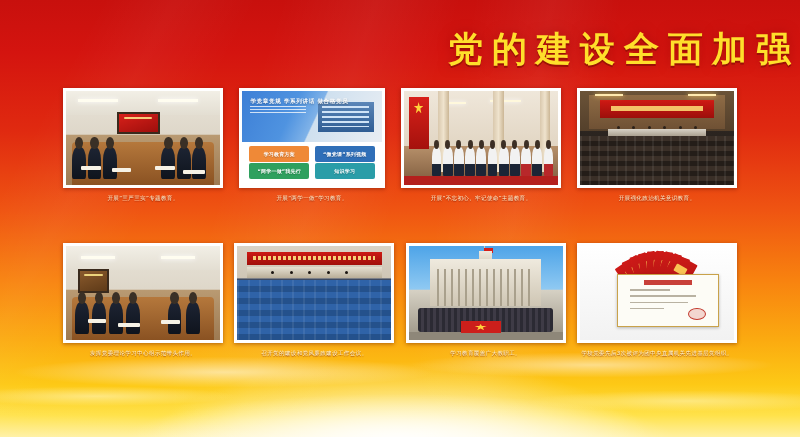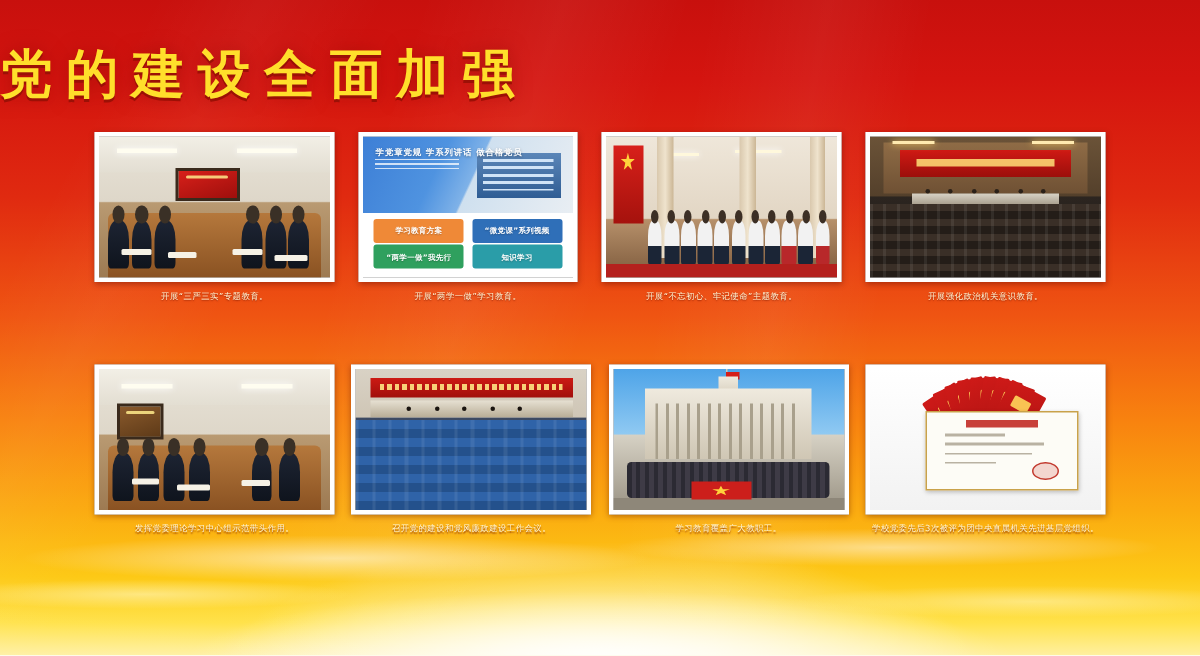--- a/index.html
+++ b/index.html
@@ -54,21 +54,21 @@
         rgba(255,255,255,0) 22deg, rgba(255,255,255,0.09) 27deg, rgba(255,255,255,0) 33deg,
         rgba(255,255,255,0) 44deg, rgba(255,255,255,0.10) 49deg, rgba(255,255,255,0) 55deg,
         rgba(255,255,255,0) 66deg, rgba(255,255,255,0.08) 71deg, rgba(255,255,255,0) 77deg,
         rgba(255,255,255,0) 100deg);
     pointer-events: none;
   }
 
   
   #title {
     position: absolute; top: 26px; left: 0; right: 0;
-    text-align: left;
+    text-align: right;
     font-size: 35px;
     letter-spacing: 9px;
     font-weight: bold;
     color: #ffdf2b;
     text-shadow: 0 2px 0 #9c1006, 0 0 12px rgba(140,10,0,.55);
     font-family: "DejaVu Sans", "Liberation Sans", sans-serif;
     white-space: nowrap;
   }
 
   

